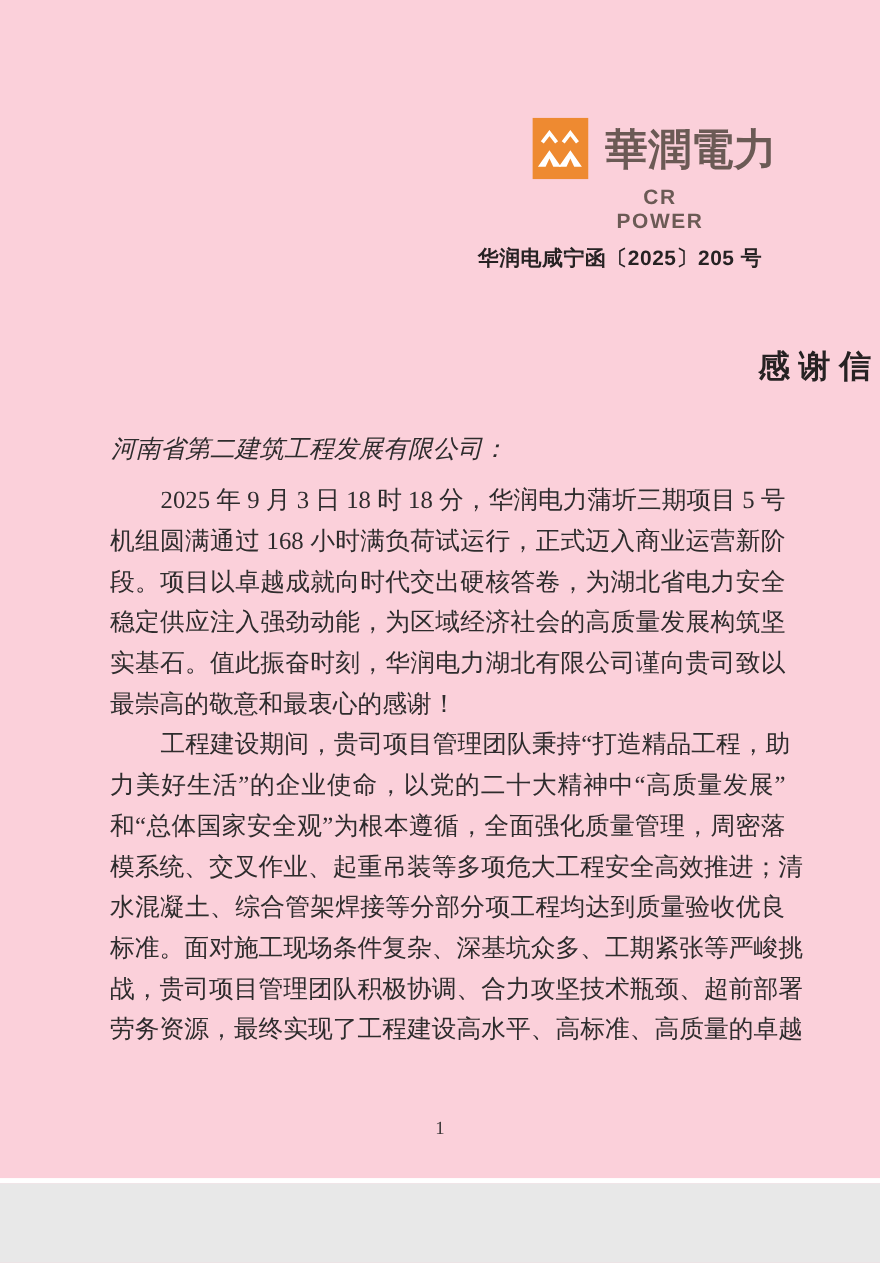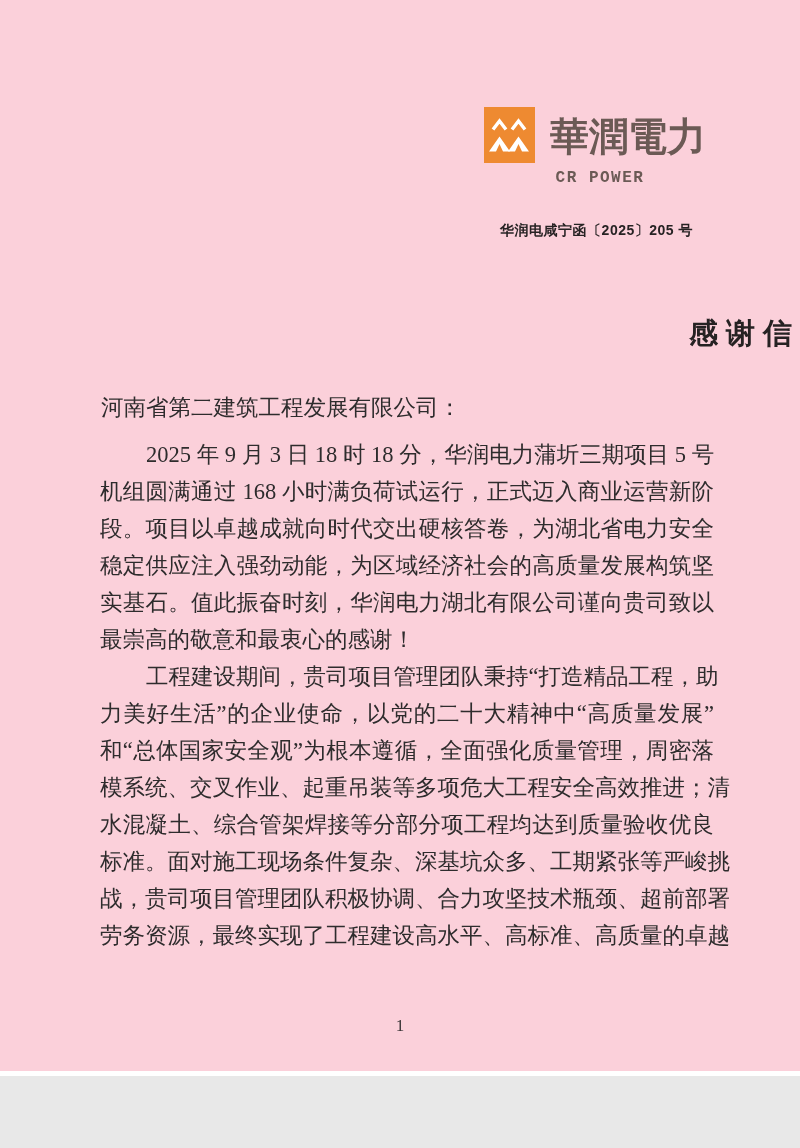--- a/index.html
+++ b/index.html
@@ -13,41 +13,42 @@
   
   .logo-mark{position:absolute;left:484px;top:107px;width:51px;height:56px;}
   .company-cn{
     position:absolute;left:550px;top:111px;width:150px;height:52px;
     font-family:"Liberation Serif", serif;
     font-size:39px;font-weight:700;line-height:52px;
     color:#6b5a55;letter-spacing:0px;white-space:nowrap;
   }
   .company-en{
     position:absolute;left:546px;top:169px;width:108px;
-    font-family:Liberation Mono, monospace;
-    font-size:16px;font-weight:700;letter-spacing:1.5px;
+    font-family:Liberation Sans, sans-serif;
+    font-size:19px;font-weight:700;letter-spacing:1.5px;
     color:#6b5a55;text-align:center;
   }
   .ref-number{
     position:absolute;top:222px;right:107px;
     font-family:"Liberation Sans", sans-serif;
-    font-size:14px;font-weight:700;color:#262223;
+    font-size:19px;font-weight:700;color:#262223;
     white-space:nowrap;letter-spacing:0.5px;
   }
   .doc-title{
     position:absolute;top:314px;left:0;width:100%;
     text-align:right;
     font-family:"Liberation Sans", sans-serif;
     font-size:29px;font-weight:700;color:#262223;
     letter-spacing:8px;padding-left:8px;box-sizing:border-box;
   }
   .salutation{
     position:absolute;left:101px;top:393px;width:620px;
     font-size:22.5px;line-height:30px;color:#2e2c2d;
     white-space:nowrap;
+    font-style:italic;
   }
   .body-block{
     position:absolute;left:100px;top:436px;width:614px;
   }
   .bline{
     height:37px;line-height:37px;
     font-size:22.5px;color:#2e2c2d;
     text-align:justify;text-align-last:justify;
     white-space:nowrap;
   }

